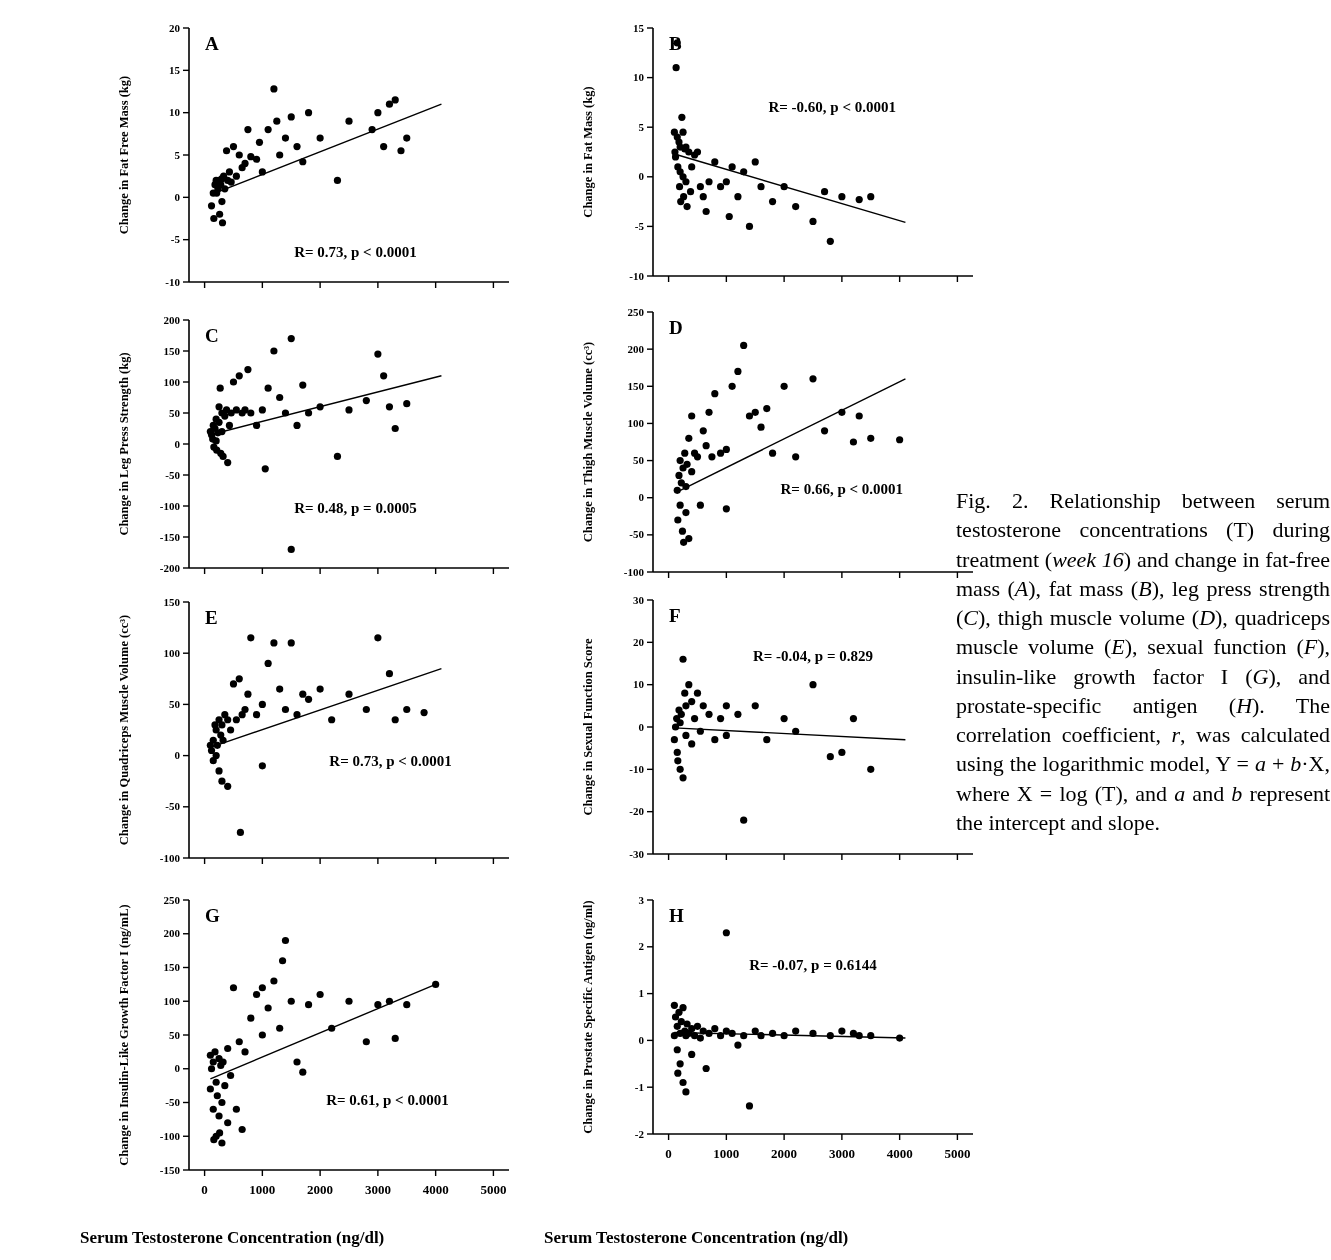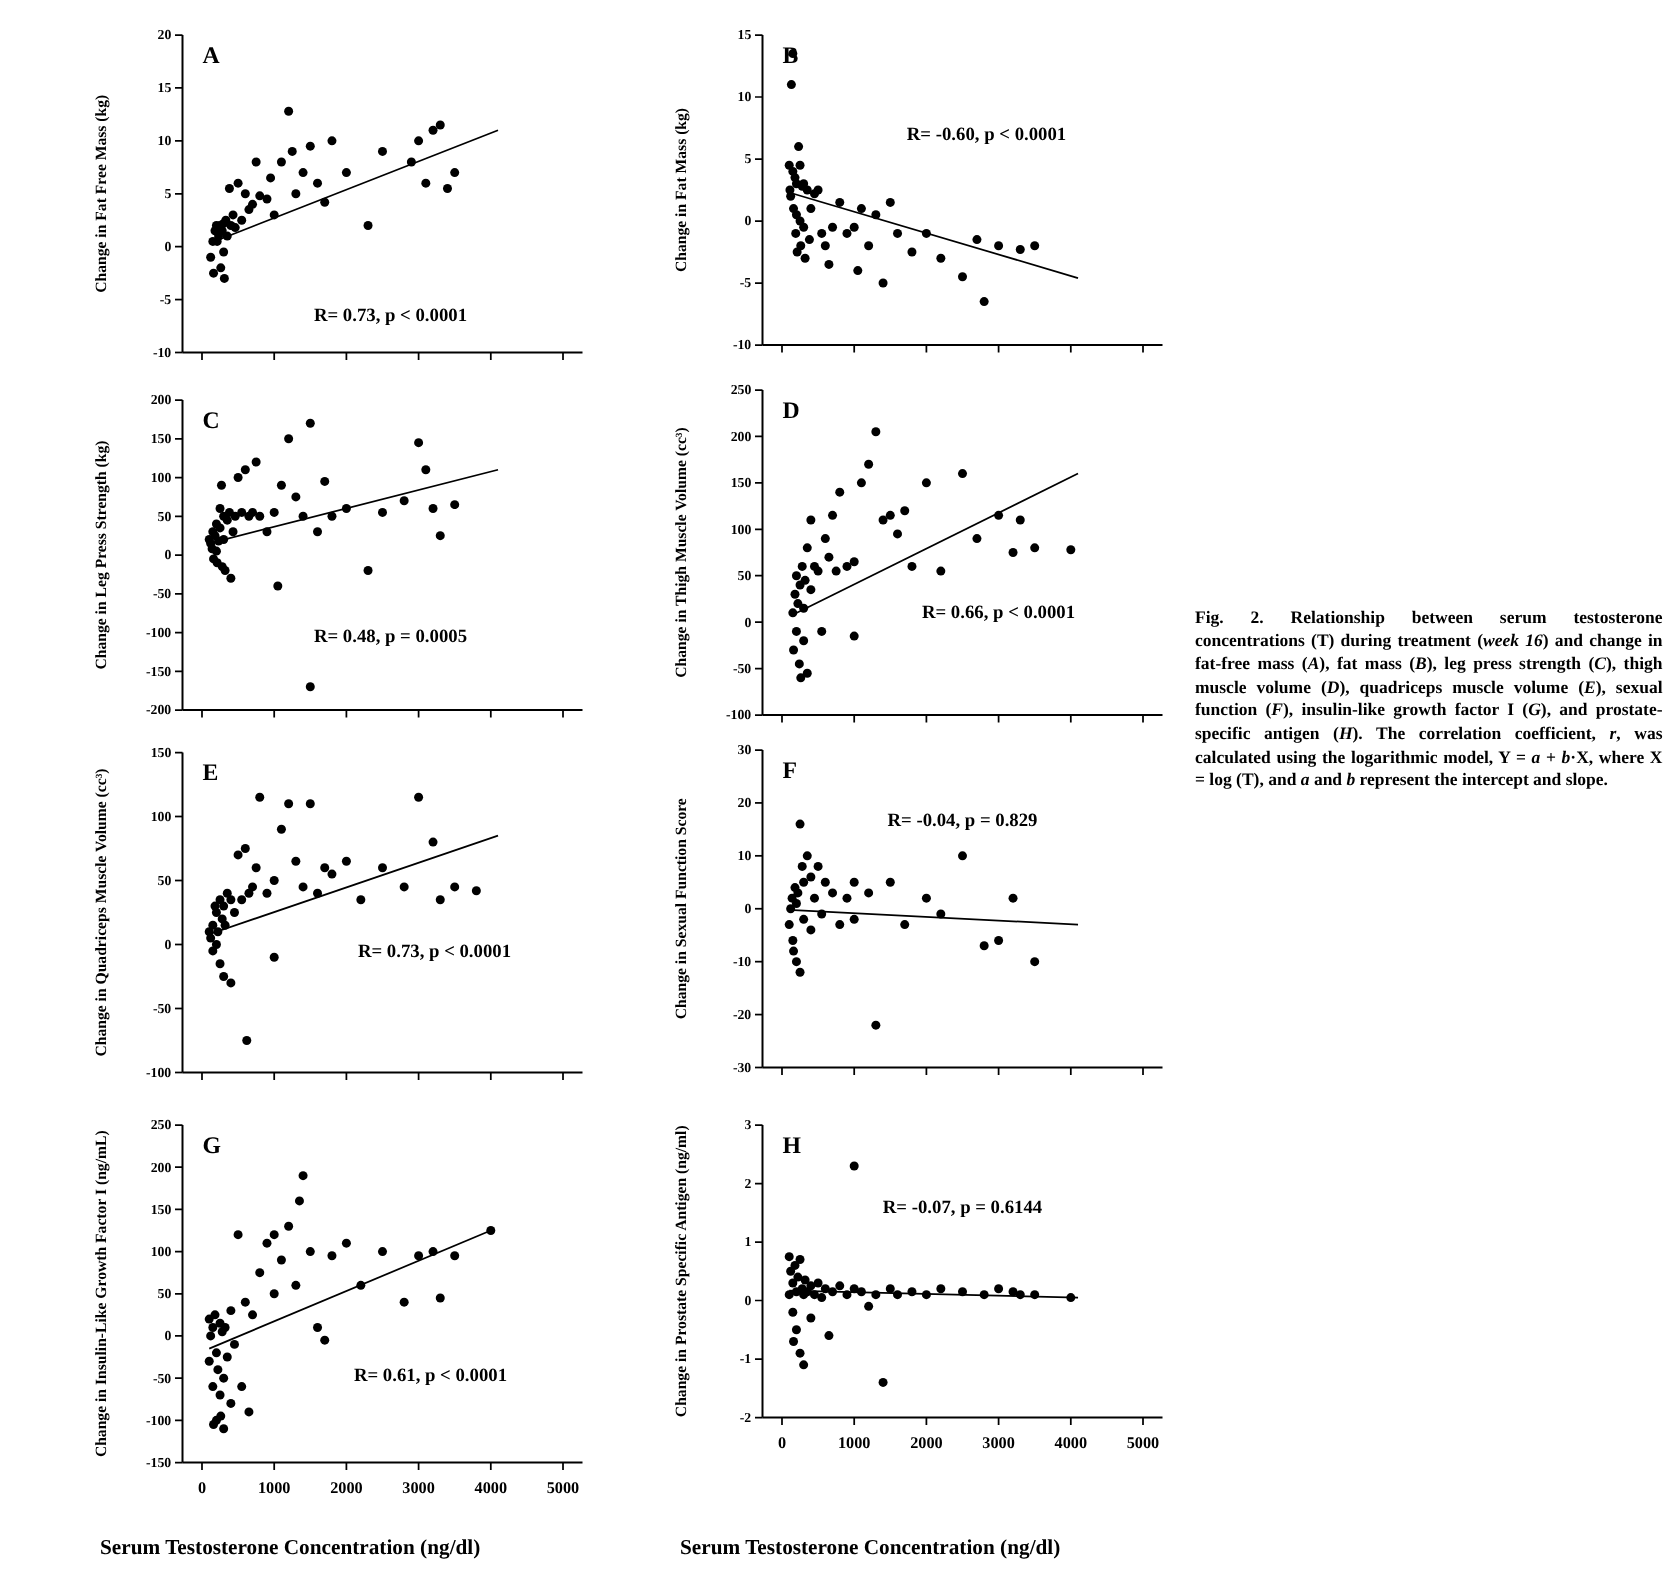--- a/index.html
+++ b/index.html
@@ -1,36 +1,36 @@
 <!DOCTYPE html>
 <html><head>
 <meta charset="utf-8">
 <style>
   html, body { margin: 0; padding: 0; background: #ffffff; }
   body {
     width: 1331px; height: 1260px; position: relative;
     font-family: "Liberation Serif", serif; color: #000;
   }
-  .panel { position: absolute; }
+  .panel { position: absolute; margin-left: 43px; }
   #panel-A { left: 72px;  top: 14px; }
   #panel-B { left: 536px; top: 14px; }
   #panel-C { left: 72px;  top: 306px; }
   #panel-D { left: 536px; top: 298px; }
   #panel-E { left: 72px;  top: 588px; }
   #panel-F { left: 536px; top: 586px; }
   #panel-G { left: 72px;  top: 886px; }
   #panel-H { left: 536px; top: 886px; }
   .xaxis-label {
     position: absolute; font-weight: bold; font-size: 17px; text-align: left;
   }
   #xlabel-left  { left: 80px;  top: 1228px; width: 410px; }
   #xlabel-right { left: 544px; top: 1228px; width: 410px; }
   .caption {
     position: absolute; left: 956px; top: 486px; width: 374px;
-    font-size: 14px; line-height: 1.33; text-align: justify; font-weight: bold;
+    font-size: 22px; line-height: 1.33; text-align: justify;
   }
   svg text { fill: #000; font-family: "Liberation Serif", serif; }
   .tick-label   { font-size: 11px;   font-weight: bold; }
   .xtick-label  { font-size: 13px;   font-weight: bold; }
   .panel-letter { font-size: 19px;   font-weight: bold; }
   .annotation   { font-size: 15px;   font-weight: bold; }
   .ylabel       { font-size: 12.5px; font-weight: bold; }
 </style>
 </head>
 <body>

